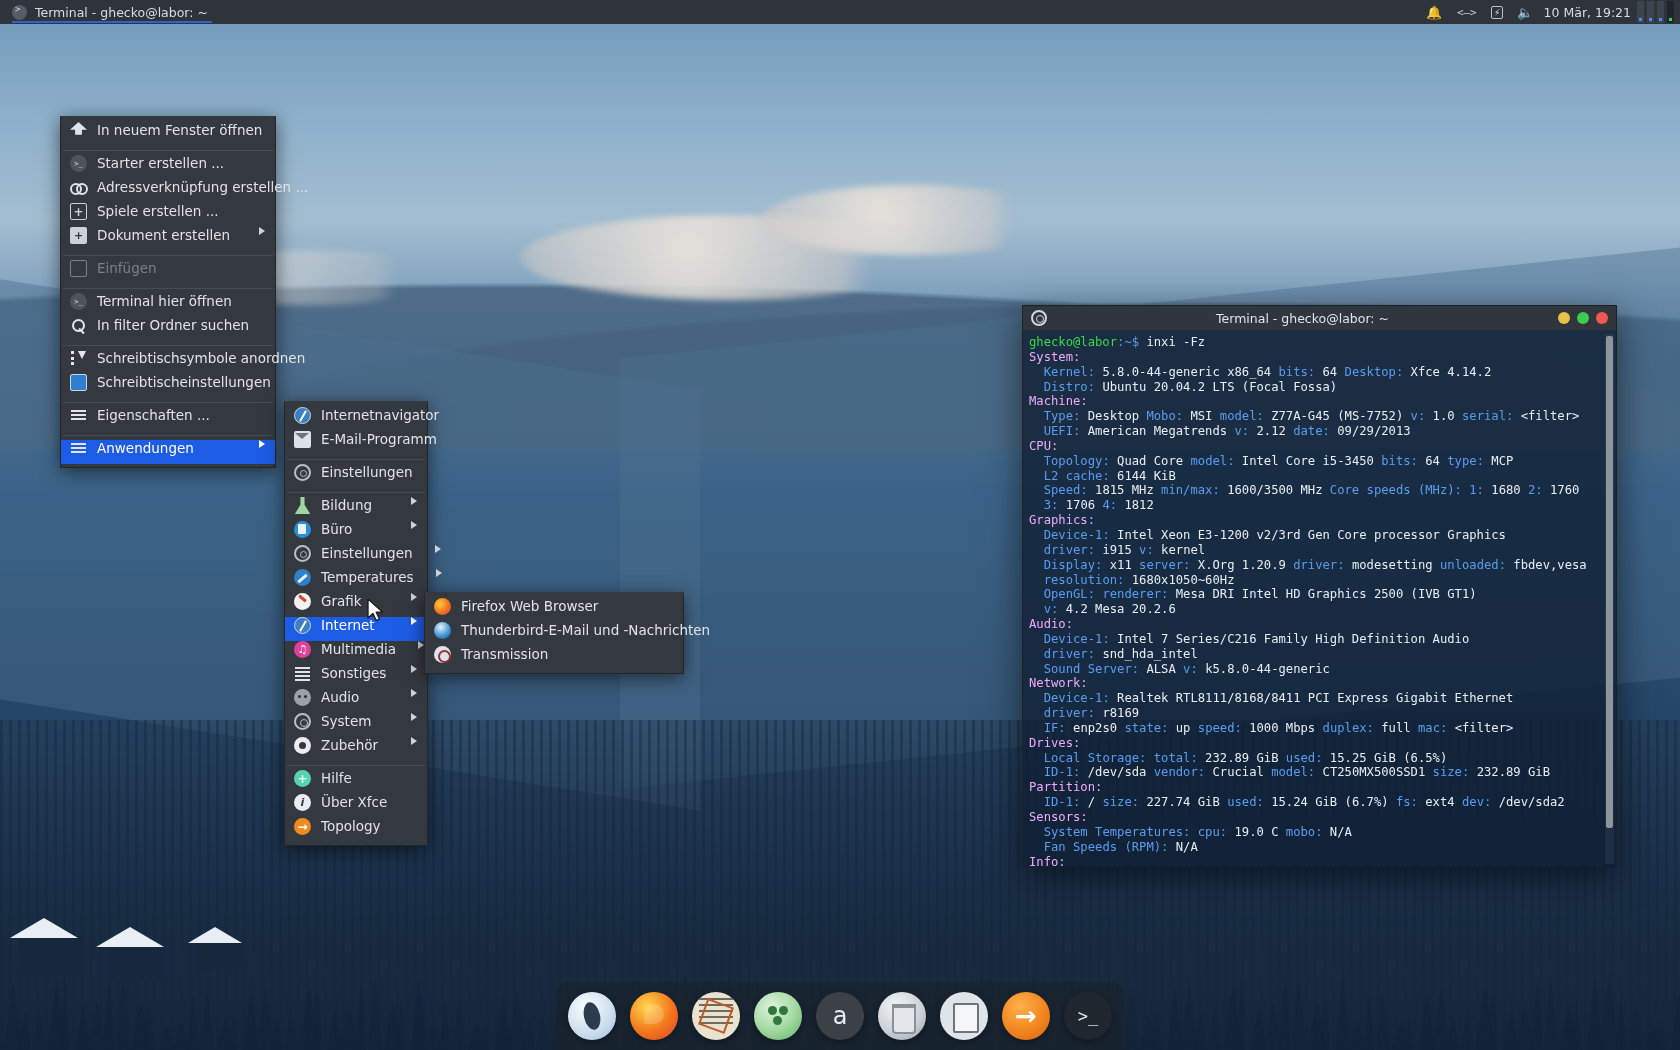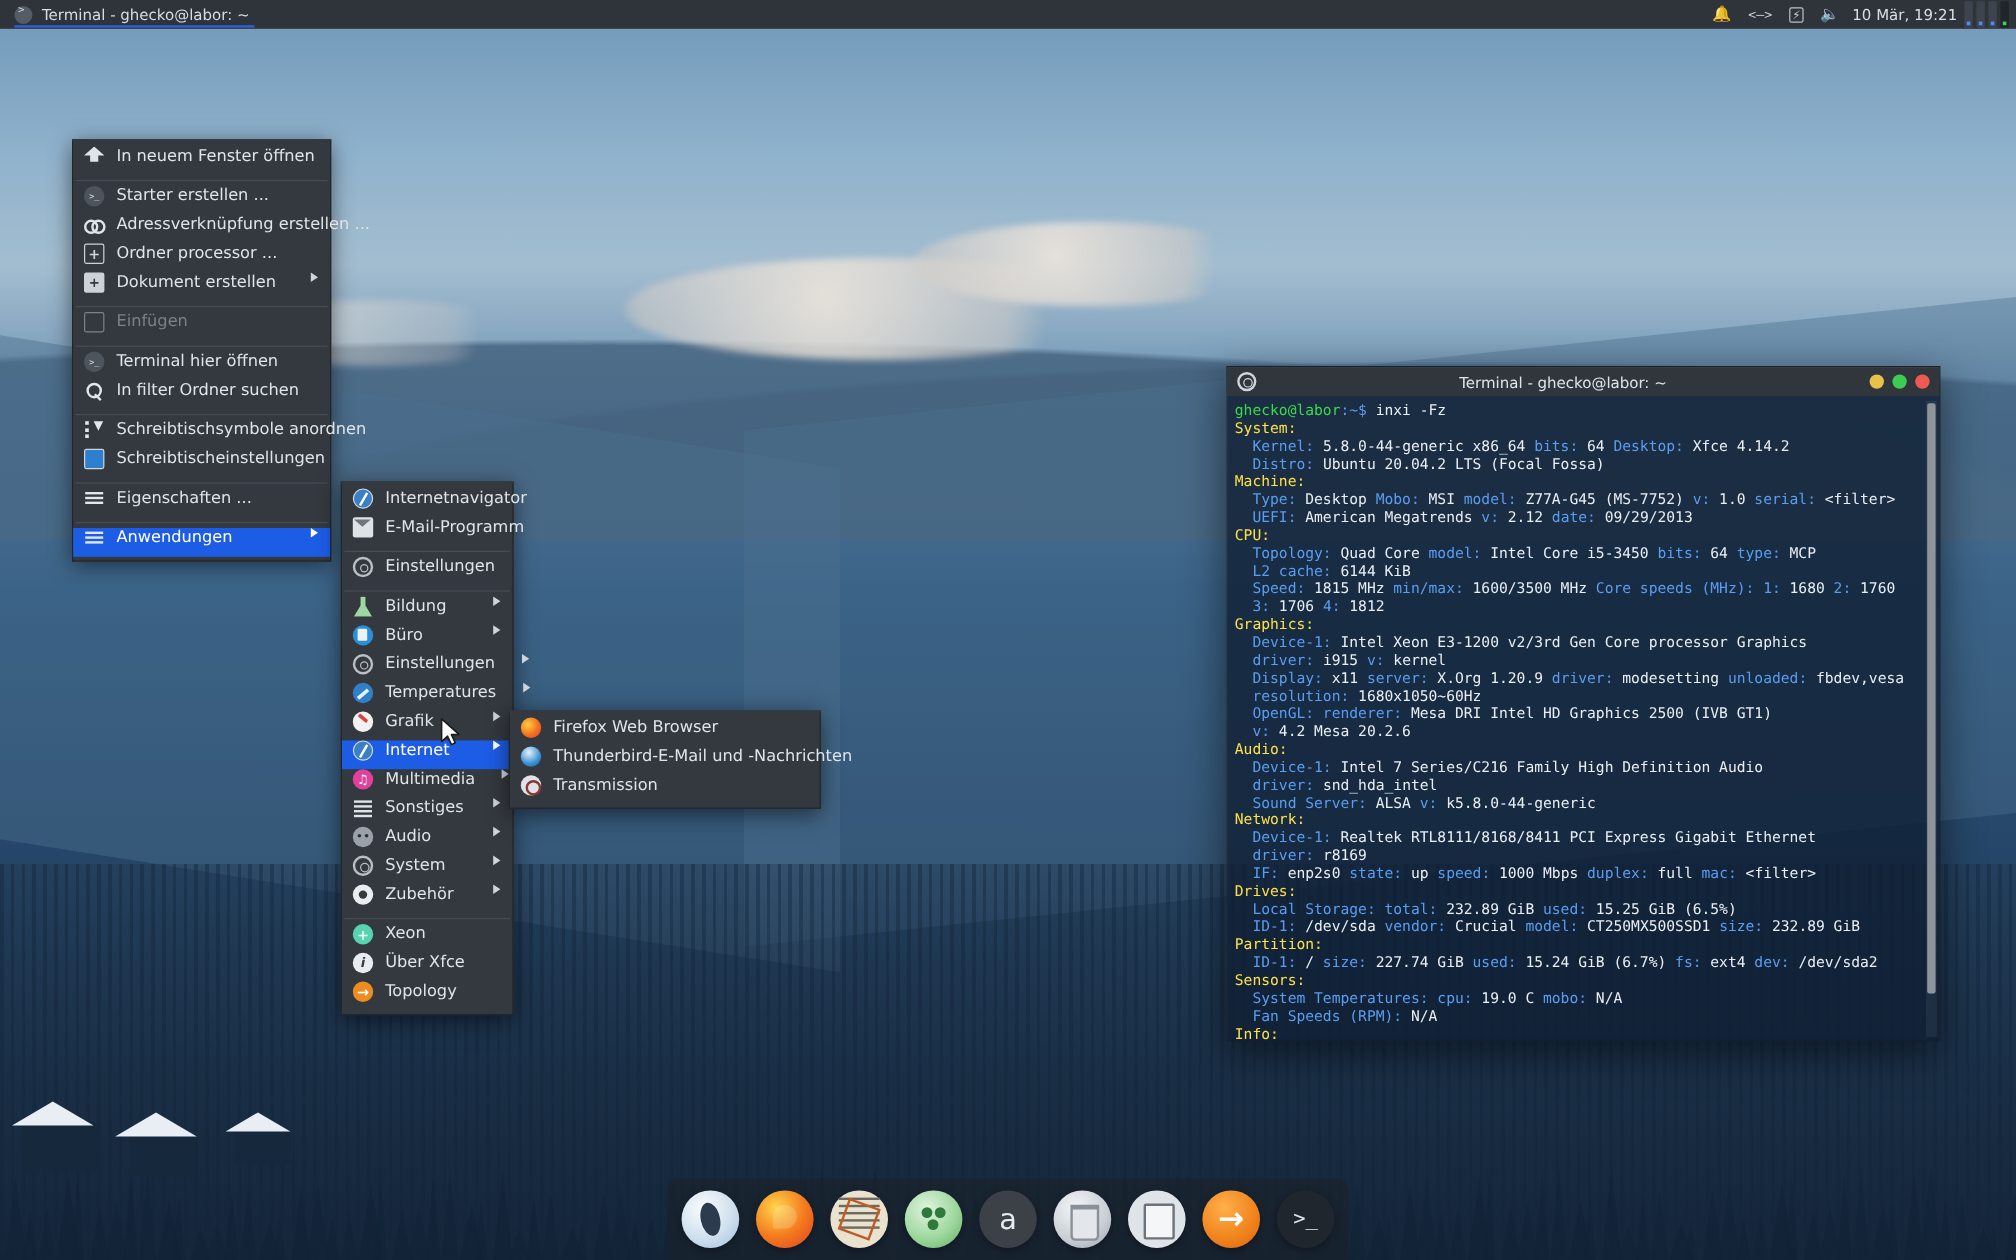--- a/index.html
+++ b/index.html
@@ -198,21 +198,21 @@
   #term .tb .b{width:12px;height:12px;border-radius:50%;}
   #term .body{
     height:538px; overflow:hidden; position:relative;
     background:rgba(16,32,52,.82);
     font-family:"DejaVu Sans Mono", monospace;
     font-size:12.2px; line-height:14.85px;
     padding:5px 8px 0 6px;
     color:#e7ecf1; white-space:pre;
   }
   #term .body .k{color:#5a9df0;}
-  #term .body .h{color:#fde047;}
+  #term .body .h{color:#f0abfc;}
   #term .body .g{color:#3ad94a;}
   #term .body .w{color:#e9eef3;}
   #term .sb{
     position:absolute; right:2px; top:4px; bottom:4px; width:9px;
     background:rgba(255,255,255,.06);
   }
   #term .sb i{position:absolute;left:1px;right:1px;top:2px;bottom:36px;background:#8d949c;border-radius:2px;display:block;}
 
   
   #dock{
@@ -434,21 +434,21 @@
     <div class="mi">
       <span class="ico ic-term"></span>
       <span class="lbl">Starter erstellen ...</span>
     </div>
     <div class="mi">
       <span class="ico ic-link"></span>
       <span class="lbl">Adressverknüpfung erstellen ...</span>
     </div>
     <div class="mi">
       <span class="ico ic-sq ic-plus"></span>
-      <span class="lbl">Ordner processor ...</span>
+      <span class="lbl">Spiele erstellen ...</span>
     </div>
     <div class="mi">
       <span class="ico ic-doc"></span>
       <span class="lbl">Dokument erstellen</span>
       <span class="arrow"></span>
     </div>
     <div class="sep"></div>
     <div class="mi disabled">
       <span class="ico ic-clip"></span>
       <span class="lbl">Einfügen</span>
@@ -550,21 +550,21 @@
       <span class="arrow"></span>
     </div>
     <div class="mi">
       <span class="ico ic-acc"></span>
       <span class="lbl">Zubehör</span>
       <span class="arrow"></span>
     </div>
     <div class="sep"></div>
     <div class="mi">
       <span class="ico ic-help"></span>
-      <span class="lbl">Xeon</span>
+      <span class="lbl">Hilfe</span>
     </div>
     <div class="mi">
       <span class="ico ic-info"></span>
       <span class="lbl">Über Xfce</span>
     </div>
     <div class="mi">
       <span class="ico ic-logout"></span>
       <span class="lbl">Topology</span>
     </div>
   </div>

